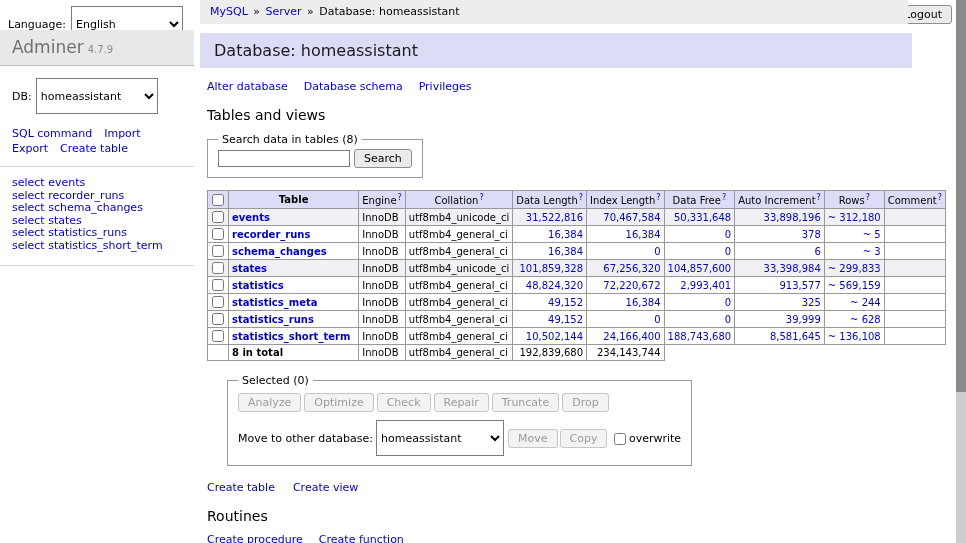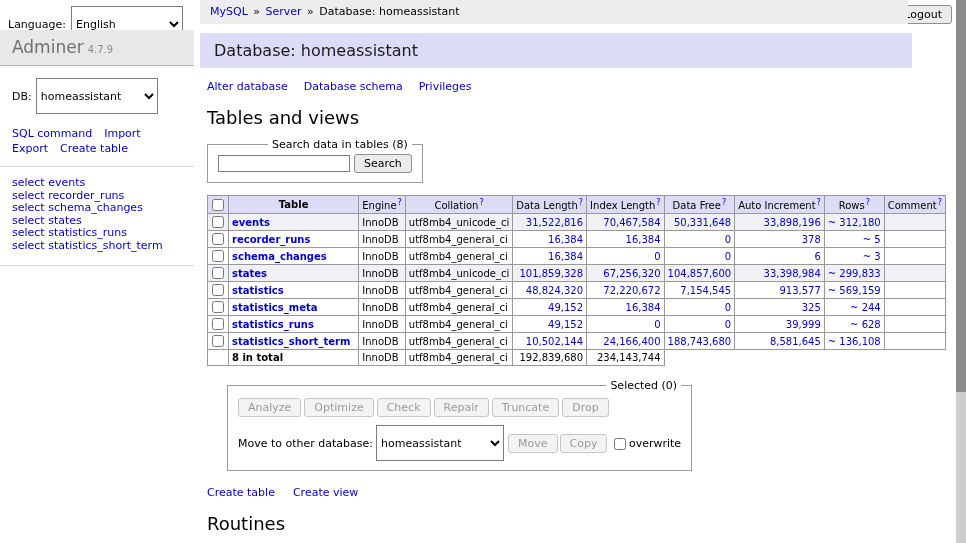--- a/index.html
+++ b/index.html
@@ -38,24 +38,24 @@
   .breadcrumb .sep{color:#000;margin:0 2px;}
   .logout{position:absolute;top:5px;right:14px;}
 
   
   .main{position:absolute;left:200px;top:24px;width:712px;}
   .main h2{margin:9px 0 0;padding:8px 14px;background:var(--accent);
     font-size:16px;font-weight:normal;color:#1a1a1a;}
   .content{padding-left:7px;}
   .action-links{margin-top:12px;}
   .action-links a{margin-right:16px;}
-  h3{margin:14px 0 0;font-size:18px;font-weight:normal;}
+  h3{margin:14px 0 0;font-size:14px;font-weight:normal;}
 
   fieldset{border:1px solid #9a9a9a;margin:10px 0 0;padding:3px 10px 9px;display:inline-block;}
-  legend{padding:0 4px;text-align:right;}
+  legend{padding:0 4px;}
   .search-fs input[type=text]{width:132px;margin-right:4px;}
 
   table{border-collapse:collapse;margin-top:12px;font-size:10px;}
   th,td{border:1px solid var(--tborder);padding:2px 3px;height:13px;white-space:nowrap;}
   thead th,thead td{background:var(--accent);text-align:center;font-weight:normal;}
   thead th{font-weight:bold;}
   tbody th{text-align:left;font-weight:bold;padding-right:8px;}
   tbody th a{font-weight:bold;}
   td.num{text-align:right;}
   td.num a{color:var(--link);}
@@ -196,21 +196,21 @@
             <td class="num"><a href="#">~ 299,833</a></td>
             <td class="comment"></td>
           </tr>
           <tr>
             <td class="check"><input type="checkbox" style=""></td>
             <th><a href="#">statistics</a></th>
             <td>InnoDB</td>
             <td>utf8mb4_general_ci</td>
             <td class="num"><a href="#">48,824,320</a></td>
             <td class="num"><a href="#">72,220,672</a></td>
-            <td class="num"><a href="#">7,154,545</a></td>
+            <td class="num"><a href="#">2,993,401</a></td>
             <td class="num"><a href="#">913,577</a></td>
             <td class="num"><a href="#">~ 569,159</a></td>
             <td class="comment"></td>
           </tr>
           <tr>
             <td class="check"><input type="checkbox" style=""></td>
             <th><a href="#">statistics_meta</a></th>
             <td>InnoDB</td>
             <td>utf8mb4_general_ci</td>
             <td class="num"><a href="#">49,152</a></td>

